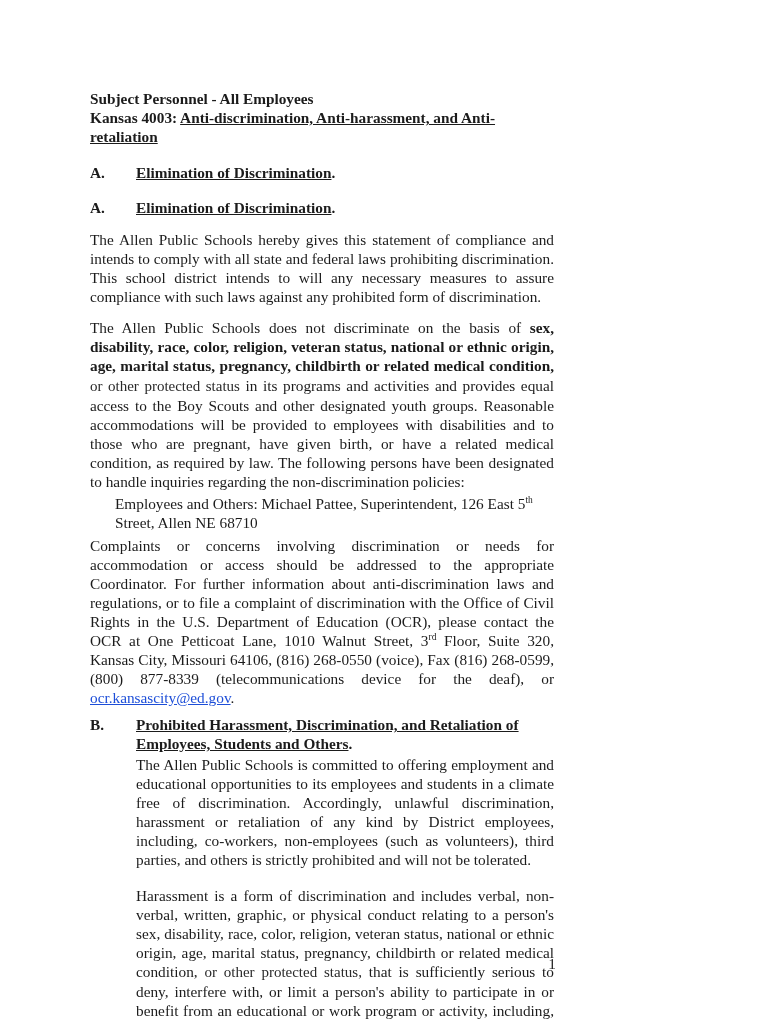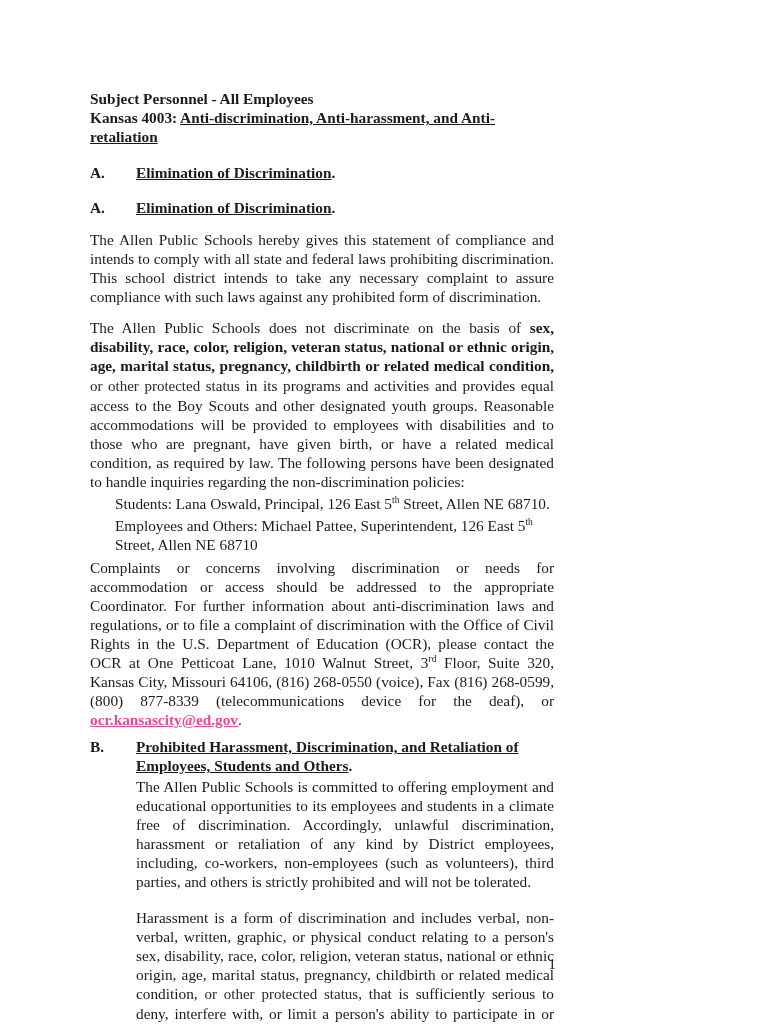--- a/index.html
+++ b/index.html
@@ -20,21 +20,21 @@
   .u{text-decoration:underline;}
   .justify{text-align:justify;}
   sup{font-size:0.62em;vertical-align:super;line-height:0;}
   
   .hang{padding-left:46px;}
   .hang .lbl{display:inline-block;width:46px;margin-left:-46px;}
   .heading{font-weight:bold;}
   .indent{margin-left:46px;}
   .designee{padding-left:25px;}
   .small-run{font-size:15px;color:#2a2a2a;}
-  a.email{color:#ec4899;text-decoration:underline;cursor:pointer;font-weight:bold;}
+  a.email{color:#1d4ed8;text-decoration:underline;cursor:pointer;}
   .page-num{position:absolute;top:954px;right:90px;}
   
   .m-policy{margin-top:0;}
   .m-a1{margin-top:17px;}
   .m-a2{margin-top:16px;}
   .m-p1{margin-top:13px;}
   .m-p2{margin-top:12px;}
   .m-stu{margin-top:3px;}
   .m-emp{margin-top:3px;}
   .m-p3{margin-top:4px;}
@@ -58,30 +58,27 @@
 
   <div class="heading hang m-a1">
     <span class="lbl">A.</span><span class="u">Elimination of Discrimination</span><span>.</span>
   </div>
 
   <div class="heading hang m-a2">
     <span class="lbl">A.</span><span class="u">Elimination of Discrimination</span><span>.</span>
   </div>
 
   <p class="justify m-p1">
-    <span>The Allen Public Schools hereby gives this statement of compliance and intends to comply with all state and federal laws prohibiting discrimination.  This school district intends to take any necessary complaint to assure compliance with such laws against any prohibited form of discrimination.</span>
+    <span>The Allen Public Schools hereby gives this statement of compliance and intends to comply with all state and federal laws prohibiting discrimination.  This school district intends to will any necessary measures to assure compliance with such laws against any prohibited form of discrimination.</span>
   </p>
 
   <p class="justify m-p2">
     <span>The Allen Public Schools does not discriminate on the basis of </span><span class="bold">sex, disability, race, color, religion, veteran status, national or ethnic origin, age, marital status, pregnancy, childbirth or related medical condition,</span><span class="small-run"> or other protected status </span><span>in its programs and activities and provides equal access to the Boy Scouts and other designated youth groups. Reasonable accommodations will be provided to employees with disabilities and to those who are pregnant, have given birth, or have a related medical condition, as required by law. The following persons have been designated to handle inquiries regarding the non-discrimination policies:</span>
   </p>
 
-  <p class="designee m-stu">
-    <span>Students: Lana Oswald, Principal, 126 East 5</span><sup>th</sup><span> Street, Allen NE 68710.</span>
-  </p>
 
   <p class="designee m-emp">
     <span>Employees and Others: Michael Pattee, Superintendent, 126 East 5</span><sup>th</sup><span> Street, Allen NE 68710</span>
   </p>
 
   <p class="justify m-p3">
     <span>Complaints or concerns involving discrimination or needs for accommodation or access should be addressed to the appropriate Coordinator. For further information about anti-discrimination laws and regulations, or to file a complaint of discrimination with the Office of Civil Rights in the U.S. Department of Education (OCR), please contact the OCR at One Petticoat Lane, 1010 Walnut Street, 3</span><sup>rd</sup><span> Floor, Suite 320, Kansas City, Missouri 64106, (816) 268-0550 (voice), Fax (816) 268-0599, (800) 877-8339 (telecommunications device for the deaf), or </span><a class="email">ocr.kansascity@ed.gov</a><span>.</span>
   </p>
 
   <div class="heading hang m-b">

